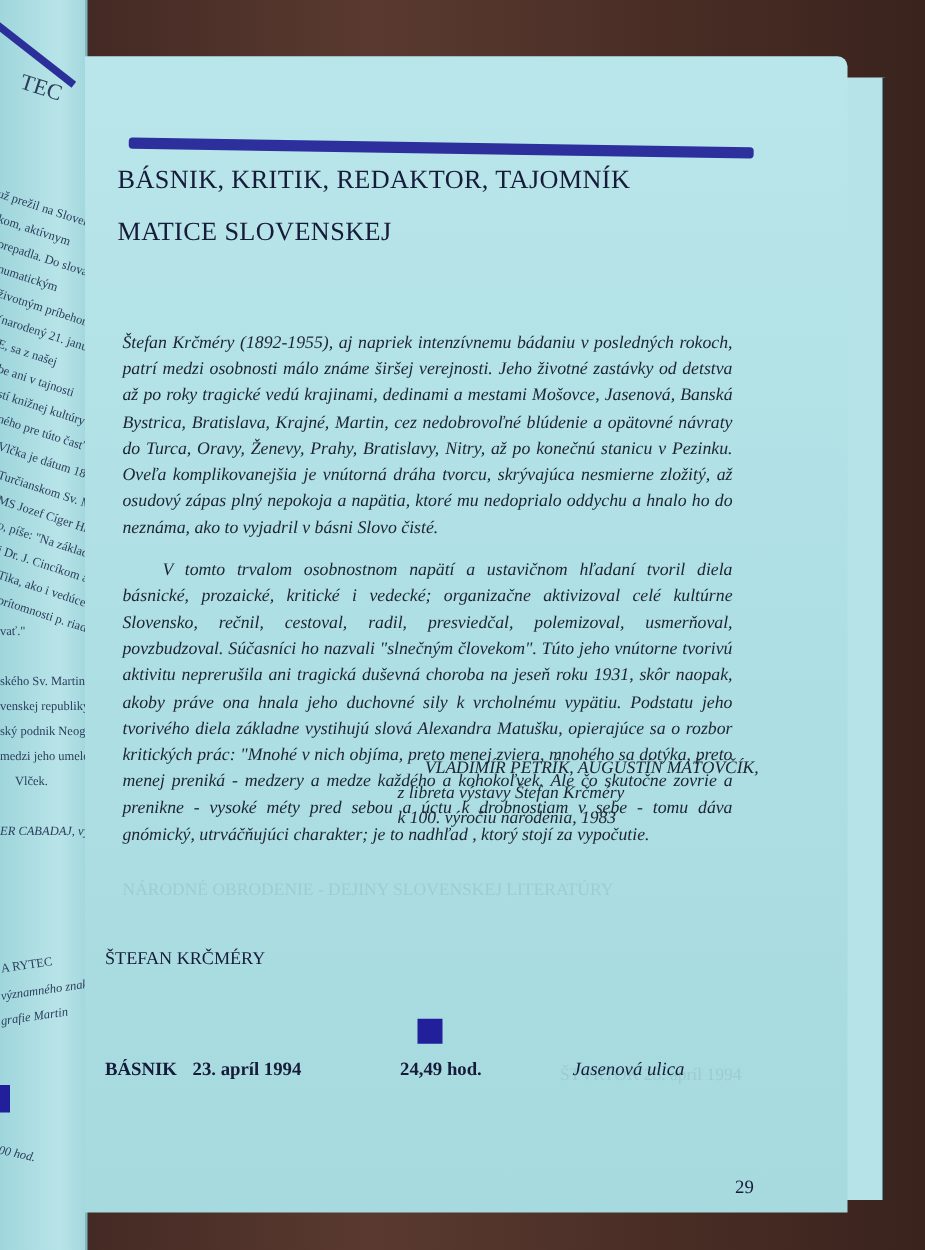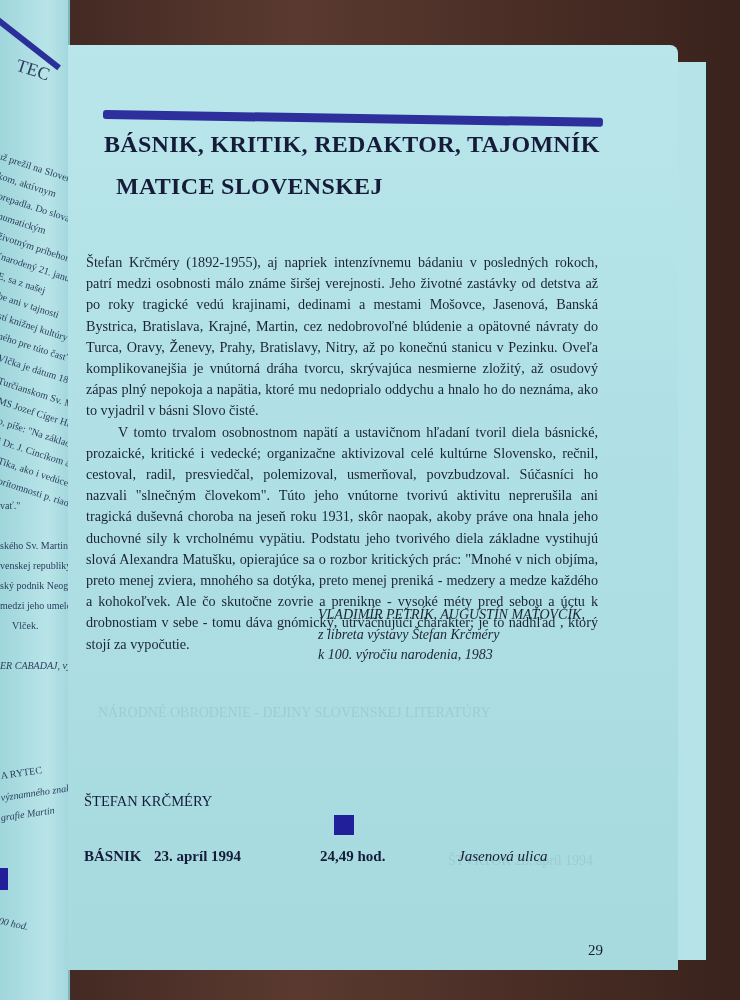--- a/index.html
+++ b/index.html
@@ -4,28 +4,28 @@
 <style>
   html,body{margin:0;padding:0;}
   body{width:740px;height:1000px;position:relative;overflow:hidden;background:#4a3028;font-family:"Liberation Serif",serif;}
   .wood{position:absolute;inset:0;background:linear-gradient(90deg,#3d2520 0%,#5a3a30 40%,#4a2e26 70%,#3a231d 100%);}
   .left-page{position:absolute;left:0;top:0;width:68px;height:1000px;background:linear-gradient(90deg,#9fd6dc 0%,#b8e4e8 70%,#a4d8de 100%);border-right:2px solid #7fb6bd;overflow:hidden;}
   .left-page .lp-text{position:absolute;left:2px;font-size:10px;color:#2b3d5c;white-space:nowrap;transform:rotate(18deg);transform-origin:left top;}
   .left-stripe{position:absolute;left:-10px;top:10px;width:90px;height:6px;background:#2a2f9a;transform:rotate(38deg);transform-origin:left top;}
   .back-page{position:absolute;left:650px;top:62px;width:56px;height:898px;background:#b5e3e7;border-right:2px solid #2b2b2b;}
   .page{position:absolute;left:68px;top:45px;width:610px;height:925px;background:linear-gradient(180deg,#b9e6ea 0%,#aedfe4 50%,#a6dade 100%);border-radius:0 8px 0 0;}
   .rule{position:absolute;left:35px;top:65px;width:500px;height:9px;background:#2d2f9c;border-radius:3px;transform:rotate(0.9deg);transform-origin:left;}
-  .title{position:absolute;left:36px;font-weight:bold;font-size:24px;color:#161b3a;letter-spacing:0.3px;}
-  .t1{top:86px;} .t2{top:128px;margin-left:12px;}
+  .title{position:absolute;left:26px;font-weight:normal;font-size:21px;color:#161b3a;letter-spacing:0.3px;}
+  .t1{top:86px;} .t2{top:128px;}
   .body{position:absolute;left:18px;top:207px;width:512px;font-size:14.2px;line-height:21.2px;color:#1c2430;text-align:justify;}
-  .body p{margin:0;}
+  .body p{margin:12px;font-style:italic;}
   .body p.indent{text-indent:32px;}
   .sig{position:absolute;left:250px;top:560px;font-style:italic;font-size:14px;line-height:20px;color:#1c2430;}
-  .sig .first{margin-left:0;}
-  .event-name{position:absolute;left:16px;top:748px;font-size:14.5px;color:#161b3a;}
+  .sig .first{margin-left:22px;}
+  .event-name{position:absolute;left:16px;top:714px;font-size:14.5px;color:#161b3a;}
   .event-desc{position:absolute;left:16px;top:730px;font-size:14.5px;font-weight:bold;color:#161b3a;}
   .marker{position:absolute;left:266px;top:770px;width:20px;height:20px;background:#21209a;}
   .event-row{position:absolute;top:803px;font-size:15px;color:#161b3a;}
   .er-day{left:16px;font-weight:bold;}
   .er-date{left:86px;font-weight:bold;}
   .er-time{left:252px;font-weight:bold;}
   .er-place{left:390px;font-style:italic;}
   .page-num{position:absolute;left:520px;top:897px;font-size:15px;color:#161b3a;}
   .ghost{position:absolute;color:rgba(60,90,110,0.12);font-size:14px;white-space:nowrap;}
 </style>

